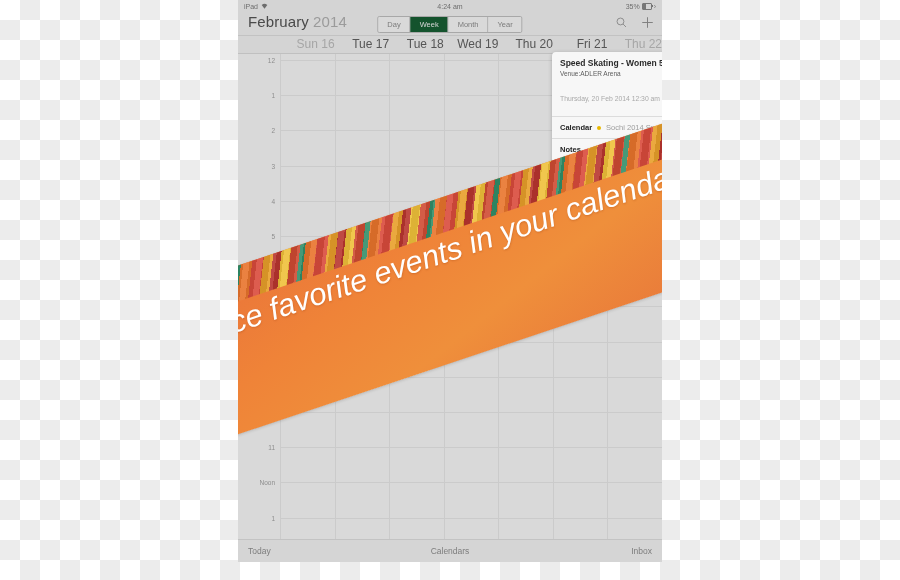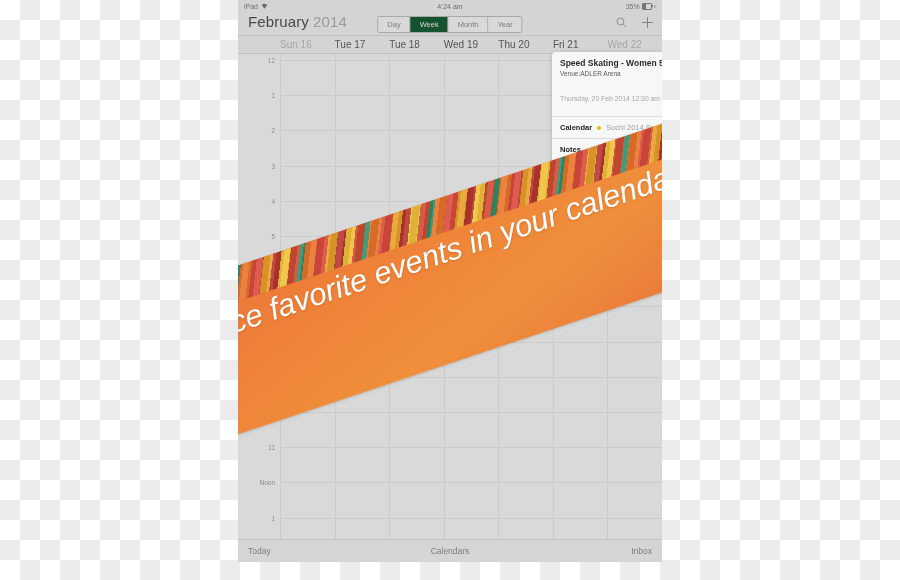--- a/index.html
+++ b/index.html
@@ -125,22 +125,22 @@
     left: 0; top: 36px;
     width: 424px; height: 18px;
     background: #d4d4d4;
     border-bottom: 1px solid #c0c0c0;
     display: flex;
     box-sizing: border-box;
   }
   .dayrow .gutter { width: 42px; flex: 0 0 42px; }
   .daycell {
     flex: 1 1 0;
-    text-align: left;
-    font-size: 10px;
+    text-align: right;
+    font-size: 12px;
     color: #555;
     line-height: 17px;
   }
   .daycell.dim { color: #a6a6a6; }
 
   
   .gridarea {
     position: absolute;
     left: 0; top: 54px;
     width: 424px;
@@ -333,21 +333,21 @@
     </div>
 
     <div class="dayrow">
       <div class="gutter"></div>
       <div class="daycell dim">Sun 16</div>
       <div class="daycell">Tue 17</div>
       <div class="daycell">Tue 18</div>
       <div class="daycell">Wed 19</div>
       <div class="daycell">Thu 20</div>
       <div class="daycell">Fri 21</div>
-      <div class="daycell dim">Wed 22</div>
+      <div class="daycell dim">Thu 22</div>
     </div>
 
     <div class="gridarea">
       <div class="timegutter" id="timegutter">
           <div class="timelabel" style="top: 6px;">12</div>
           <div class="timelabel" style="top: 41.2px;">1</div>
           <div class="timelabel" style="top: 76.4px;">2</div>
           <div class="timelabel" style="top: 111.6px;">3</div>
           <div class="timelabel" style="top: 146.8px;">4</div>
           <div class="timelabel" style="top: 182px;">5</div>

